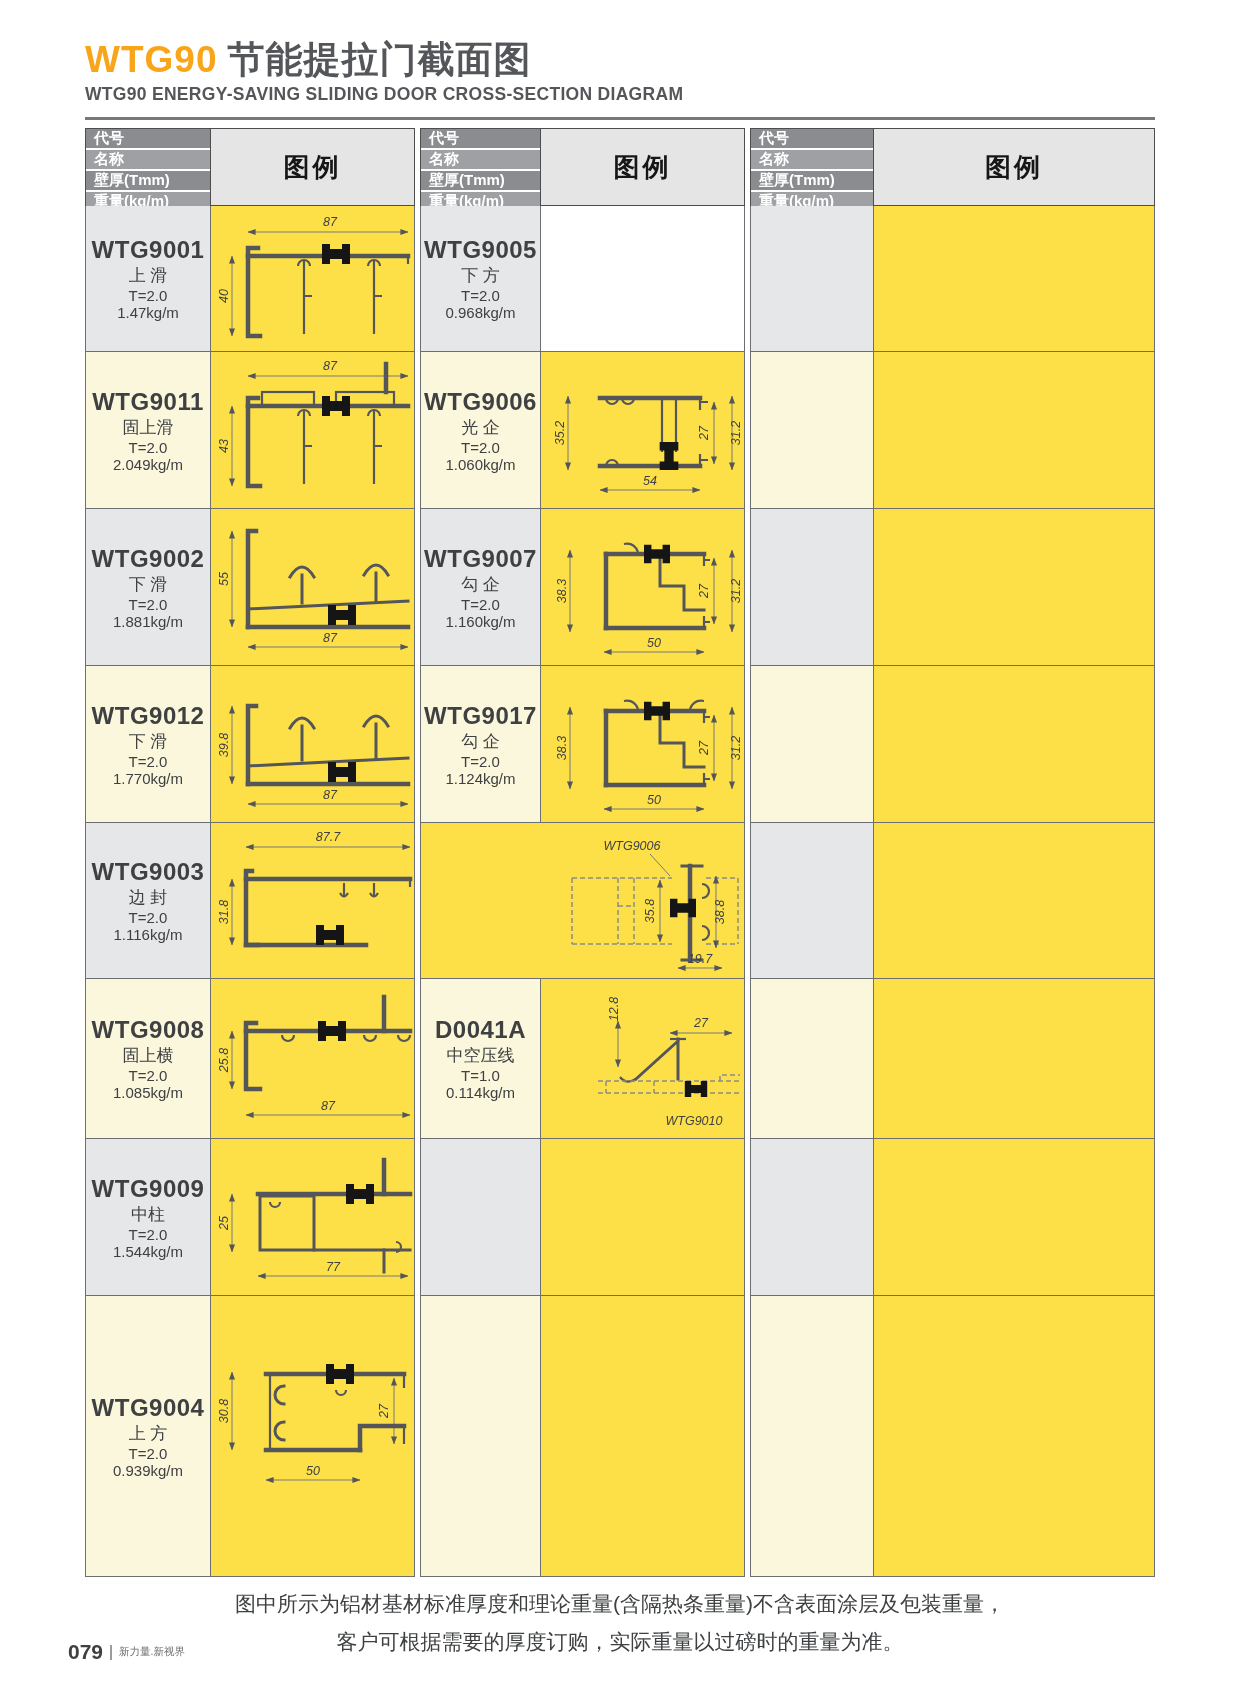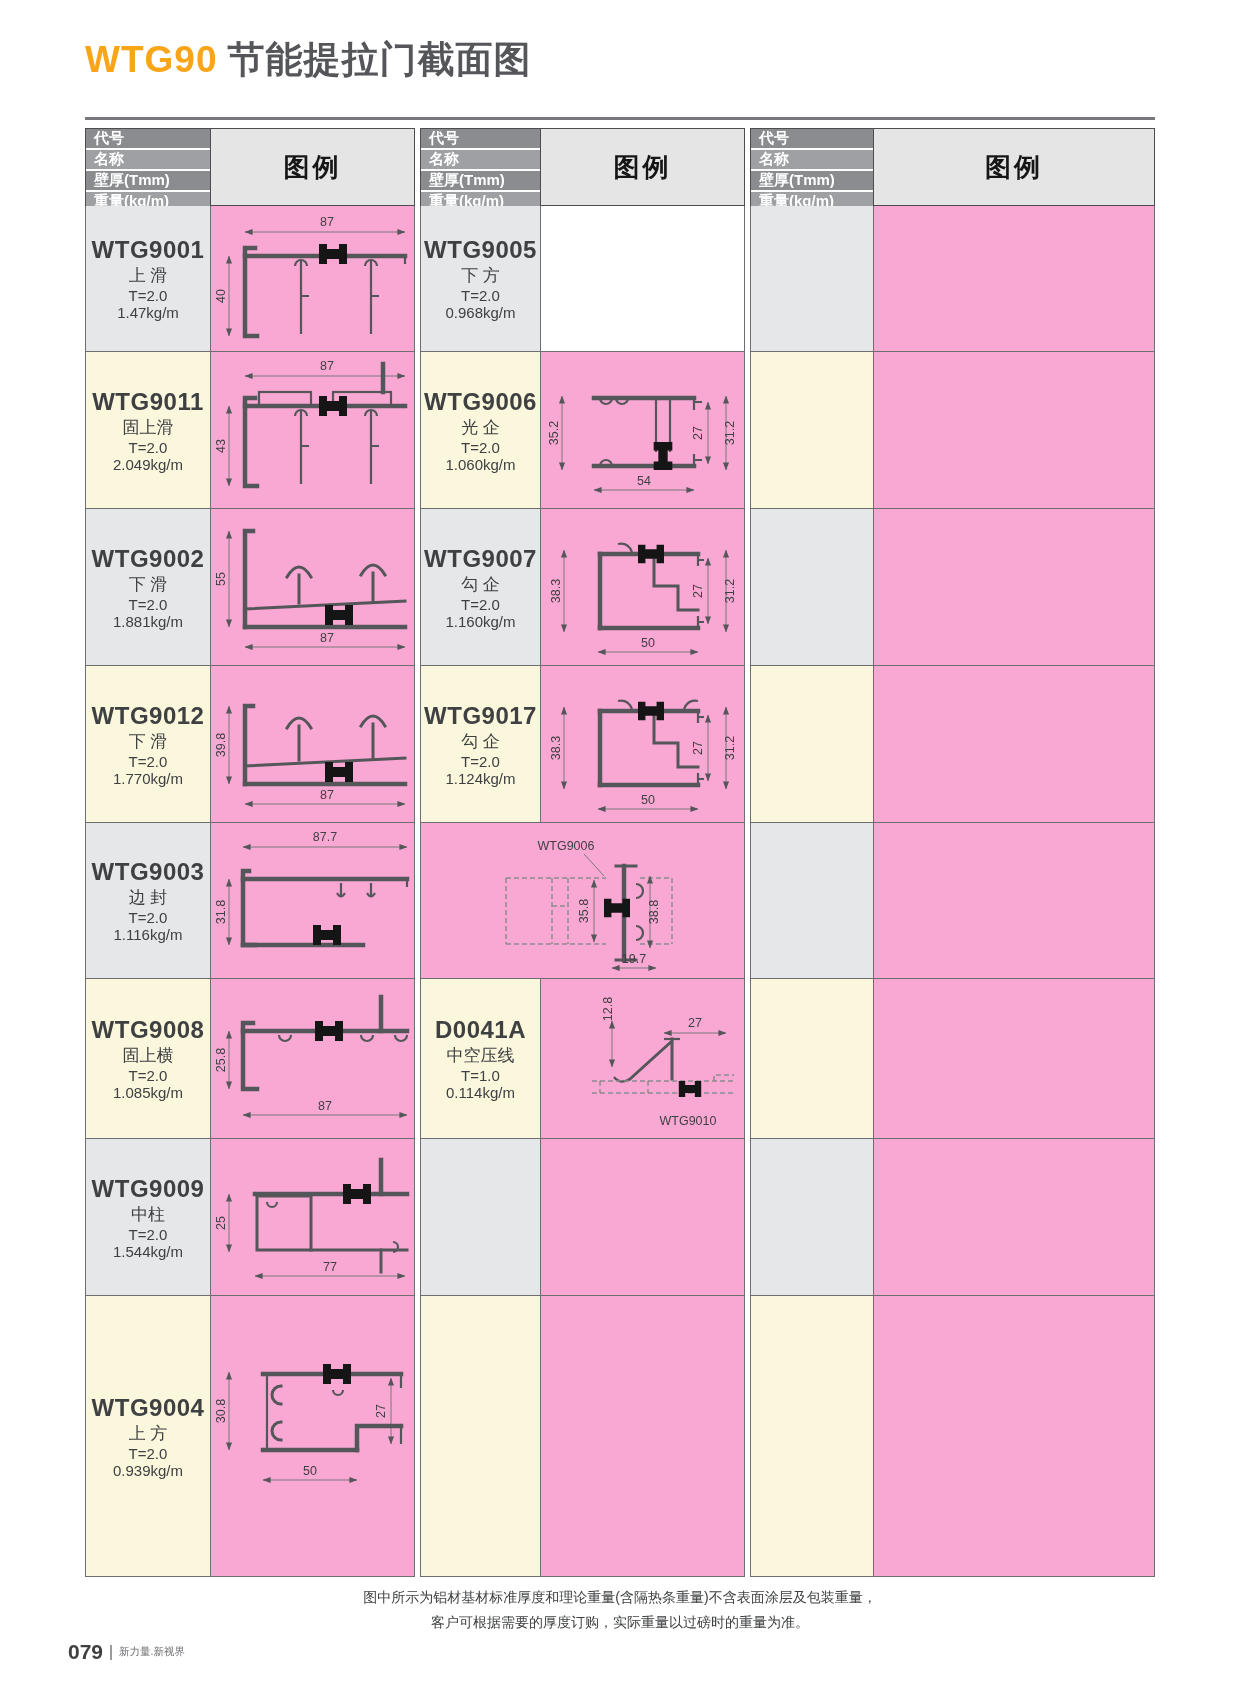--- a/index.html
+++ b/index.html
@@ -25,36 +25,36 @@
   .glabel:nth-child(odd){background:#8A8C8F;}
   .glabel:nth-child(even){background:#9EA0A3;}
   .glegend{flex:1;background:#e5e5e5;display:flex;align-items:center;justify-content:center;font-size:26px;font-weight:bold;color:#161616;letter-spacing:3px;}
 
   .row{display:flex;border:1px solid #6D6E71;border-top:none;box-sizing:border-box;}
   .r0{height:146px}.r1{height:157px}.r2{height:157px}.r3{height:157px}
   .r4{height:156px}.r5{height:160px}.r6{height:157px}.r7{height:281px}
   .info{border-right:1px solid #6D6E71;box-sizing:border-box;display:flex;flex-direction:column;align-items:center;justify-content:center;gap:0;text-align:left;}
   .bg-gray{background:#E6E7E8;}
   .bg-cream{background:#FBF7DD;}
-  .diagram{flex:1;background:#f9a8d4;display:flex;align-items:center;justify-content:center;}
+  .diagram{flex:1;background:#fde047;display:flex;align-items:center;justify-content:flex-end;font-style:italic;}
   .diagram.top{align-items:flex-start;padding-top:34px;box-sizing:border-box;}
   .p-code{font-size:24px;font-weight:bold;color:#3F4042;letter-spacing:0.5px;}
   .p-name{font-size:17px;color:#3F4042;}
   .p-t,.p-w{font-size:15px;color:#3F4042;}
 
   
   .pf{stroke:#55565A;stroke-width:4.5;fill:none;stroke-linecap:square;}
   .pf3{stroke:#55565A;stroke-width:3;fill:none;stroke-linecap:square;}
   .pf2{stroke:#55565A;stroke-width:2.2;fill:none;}
   .dim{stroke:#77787B;stroke-width:1;fill:none;marker-start:url(#aS);marker-end:url(#aE);}
   .ext{stroke:#77787B;stroke-width:1;fill:none;}
   .ghost{stroke:#8A8C8D;stroke-width:1.5;fill:none;stroke-dasharray:5 3;}
   .dt{font-size:12.5px;fill:#3F4042;text-anchor:middle;font-family:"Liberation Sans",sans-serif;}
 
-  .note{position:absolute;left:85px;top:1585px;width:1070px;text-align:center;font-size:14px;color:#3F4042;line-height:1.8;}
+  .note{position:absolute;left:85px;top:1585px;width:1070px;text-align:center;font-size:21px;color:#3F4042;line-height:1.8;}
   .pageno{position:absolute;left:68px;top:1640px;display:flex;align-items:center;gap:7px;}
   .pn{font-size:21px;font-weight:bold;color:#3F4042;}
   .pn-sep{width:2px;height:15px;background:#9A9C9E;}
   .pn-sub{font-size:10.5px;color:#6D6E71;}
 </style>
 </head>
 <body>
 
 <svg width="0" height="0" style="position:absolute" aria-hidden="true">
   <defs>
@@ -70,20 +70,21 @@
     <symbol id="boneV" viewBox="0 0 20 30">
         <path d="M0,0 H20 V9 H15 V21 H20 V30 H0 V21 H5 V9 H0 Z" fill="#151515"></path>
       </symbol>
   </defs>
 </svg>
 
 <div class="title-block">
   <div class="title-line">
     <span class="title-code">WTG90</span><span class="title-cn">节能提拉门截面图</span>
   </div>
+  <div class="subtitle">WTG90 ENERGY-SAVING SLIDING DOOR CROSS-SECTION DIAGRAM</div>
 </div>
 <div class="rule"></div>
 
 <div class="group" id="g1">
   <div class="ghead">
     <div class="glabels">
       <div class="glabel">代号</div>
       <div class="glabel">名称</div>
       <div class="glabel">壁厚(Tmm)</div>
       <div class="glabel">重量(kg/m)</div>

